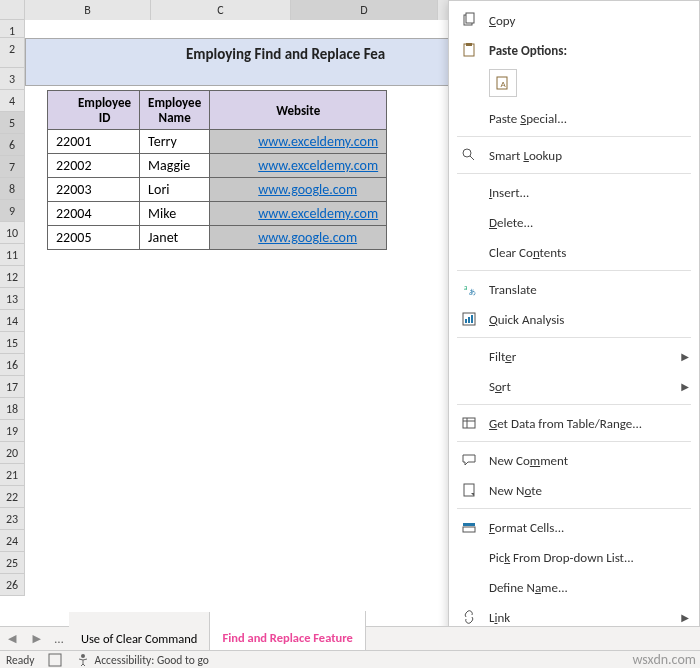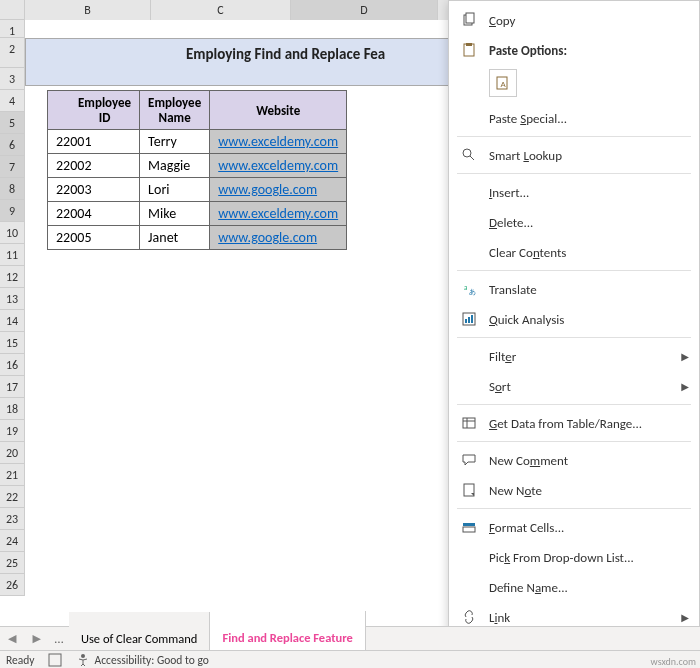--- a/index.html
+++ b/index.html
@@ -22,21 +22,21 @@
 
 .cells { position: absolute; top: 20px; left: 25px; }
 .title-row { position: absolute; top: 18px; left: 0; width: 430px; height: 48px; background: #d9e1f2; border: 1px solid #aaa; font-size: 15px; font-weight: bold; color: #222; padding-left: 160px; line-height: 30px; overflow: hidden; }
 .tbl { position: absolute; top: 70px; left: 22px; border-collapse: collapse; }
 .tbl th { background: #d9d2e9; border: 1px solid #666; padding: 4px 8px; font-size: 13px; font-weight: bold; text-align: center; height: 22px; }
 .tbl td { border: 1px solid #666; padding: 3px 8px; text-align: left; height: 22px; font-size: 14px; }
 .tbl th.c-id { width: 110px; padding-left: 30px; }
 .tbl th.c-name { width: 126px; }
 .tbl th.c-web { width: 134px; }
 .tbl td.web { background: #c8c8c8; }
-.tbl td.web a { color: #0563c1; text-decoration: underline; }
+.tbl td.web a { color: #0563c1; text-decoration: underline; margin-left: 40px; }
 
 .context-menu { position: absolute; top: 0; right: 0; width: 252px; background: #fff; border: 1px solid #ccc; box-shadow: 0 2px 10px rgba(0,0,0,0.2); padding: 4px 0; }
 .ctx-item { display: flex; align-items: center; height: 30px; padding: 0 18px 0 8px; font-size: 13px; color: #333; cursor: pointer; position: relative; }
 .ctx-icon { width: 24px; height: 20px; display: inline-flex; align-items: center; justify-content: center; margin-right: 8px; color: #555; }
 .ctx-label u { text-decoration: underline; }
 .ctx-sep { height: 1px; background: #e0e0e0; margin: 3px 8px; }
 .ctx-bold { font-weight: bold; }
 .ctx-arrow { position: absolute; right: 10px; font-size: 10px; color: #555; }
 .ctx-highlight { border: 3px solid #c00; padding: 0; margin: 2px 4px; }
 .ctx-highlight .ctx-item { height: 32px; }
@@ -45,21 +45,21 @@
 
 .sheet-tabs { position: absolute; bottom: 18px; left: 0; right: 0; height: 24px; background: #f3f2f1; border-top: 1px solid #ccc; display: flex; align-items: center; }
 .tab-nav { padding: 0 8px; color: #888; font-size: 11px; }
 .tab-spacer { width: 20px; text-align: center; color: #666; }
 .tab { padding: 19px 12px; font-size: 12.5px; border-right: 1px solid #ccc; background: #f3f2f1; }
 .tab.active { background: #fff; color: #ec4899; font-weight: 600; border-bottom: 2px solid #217346; }
 
 .status-bar { position: absolute; bottom: 0; left: 0; right: 0; height: 18px; background: #f3f2f1; border-top: 1px solid #ccc; display: flex; align-items: center; font-size: 11.5px; color: #444; padding: 0 6px; gap: 12px; }
 .status-item { display: flex; align-items: center; gap: 4px; }
 
-.watermark { position: absolute; bottom: 0; right: 4px; font-size: 10px; color: #999; }
+.watermark { position: absolute; bottom: 0; right: 4px; font-size: 14px; color: #999; }
 svg { width: 16px; height: 16px; }
 </style>
 </head>
 <body>
 
 <div class="grid-area">
   <div class="col-headers">
     <div class="corner"></div>
     <div class="ch ch-b">B</div>
     <div class="ch ch-c">C</div>

